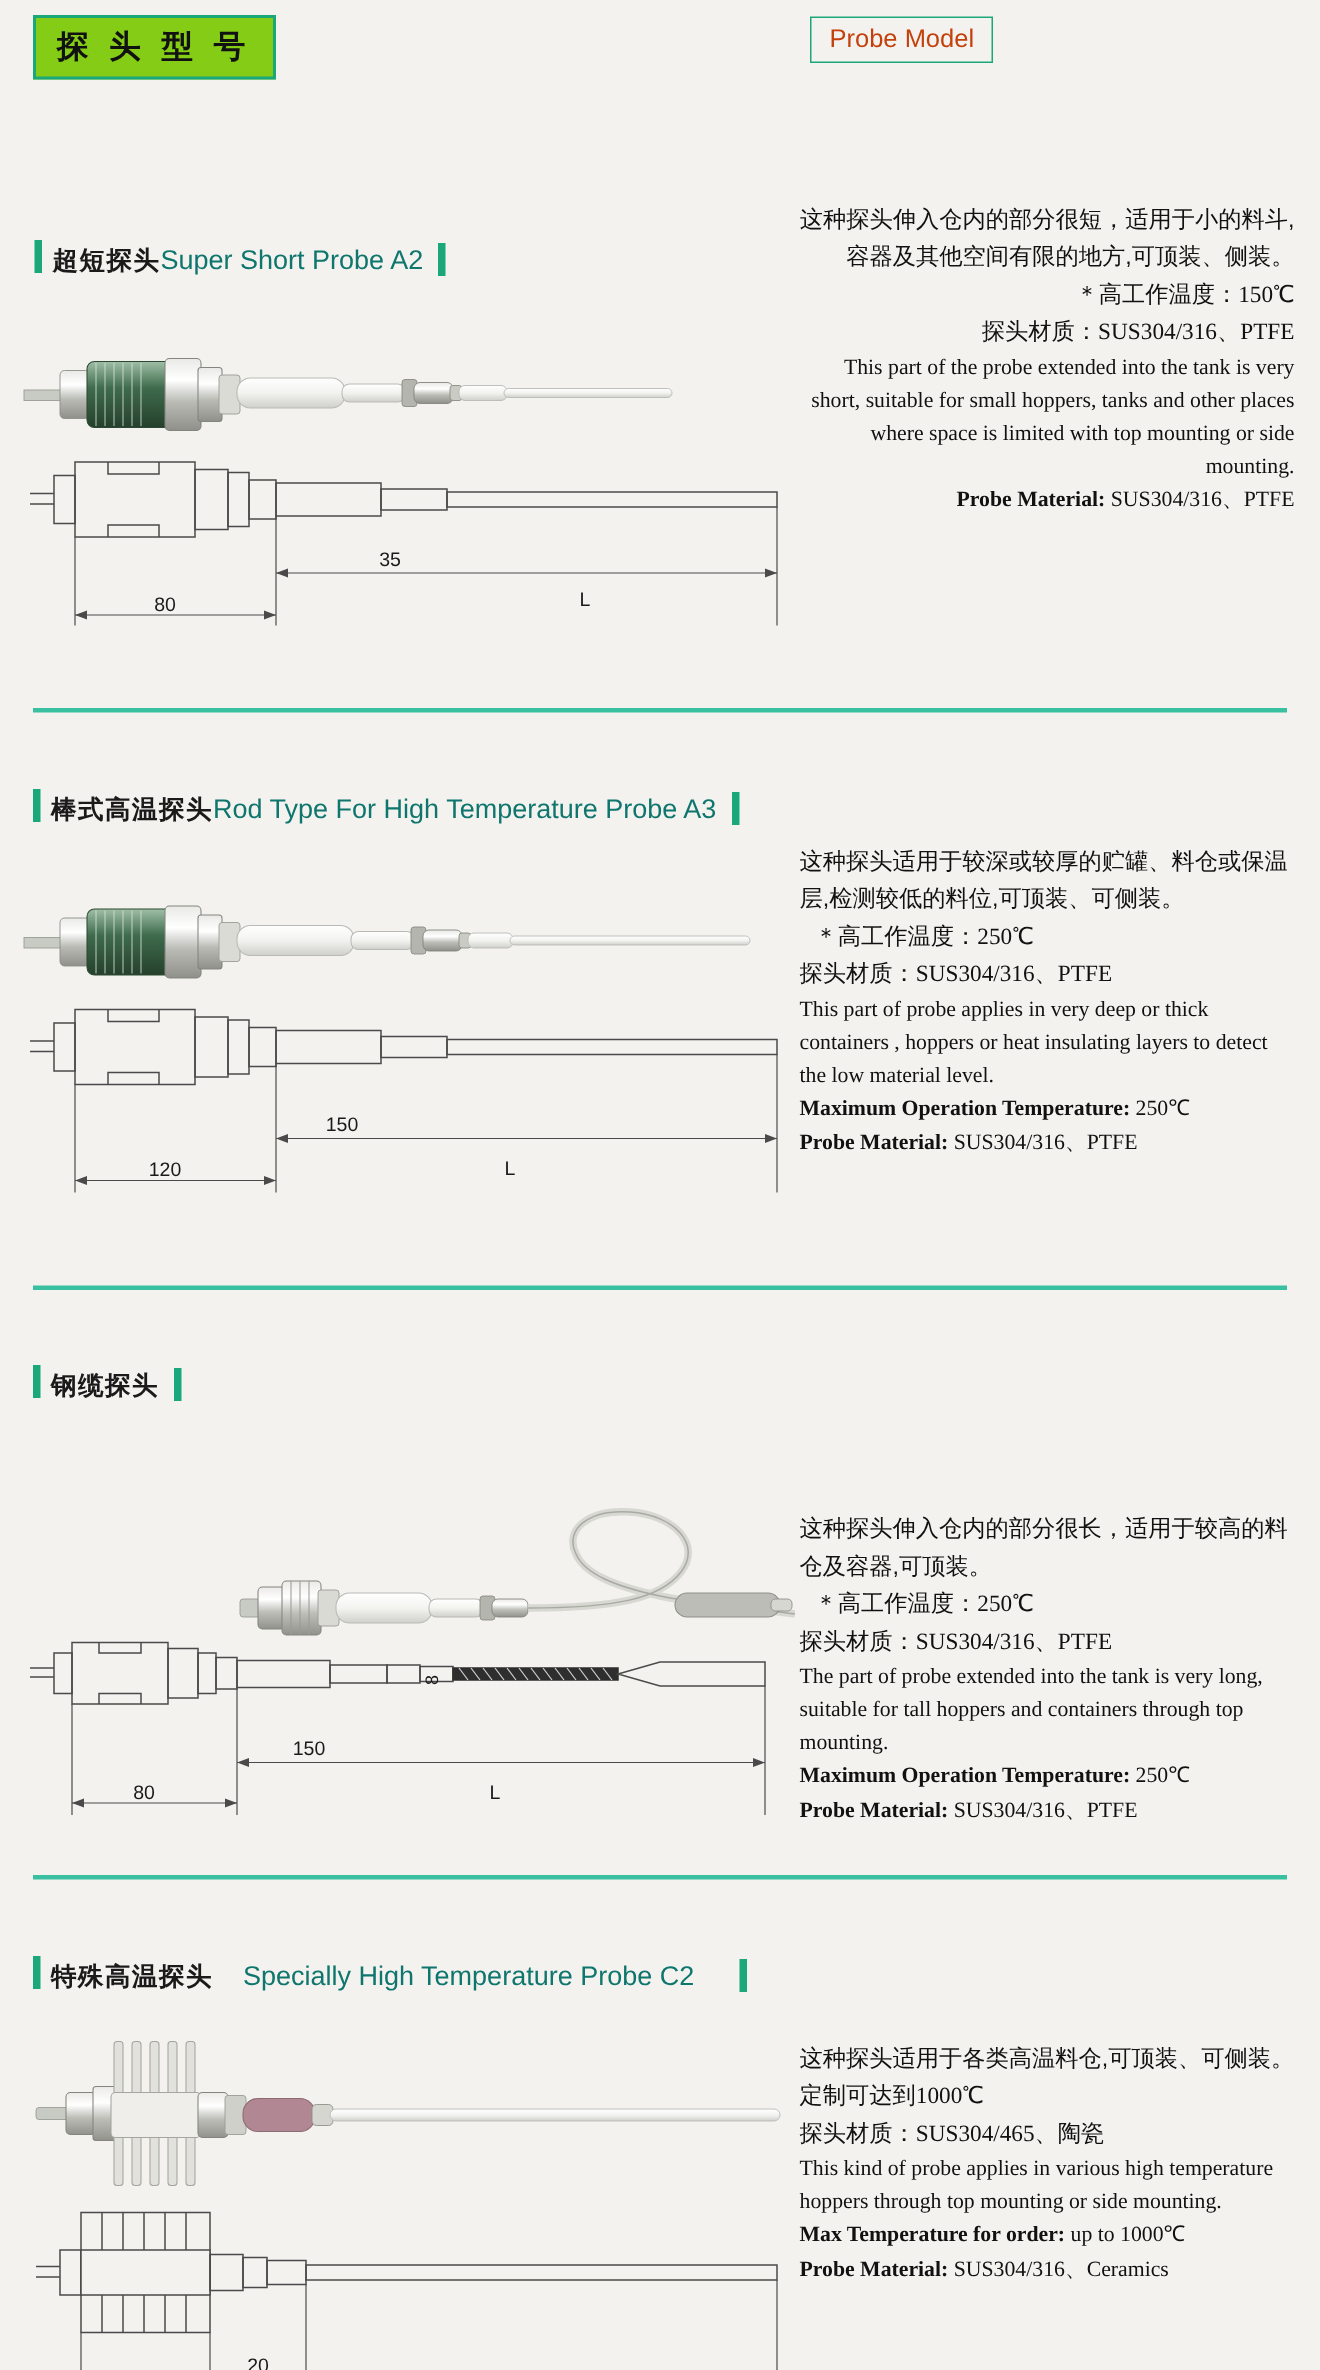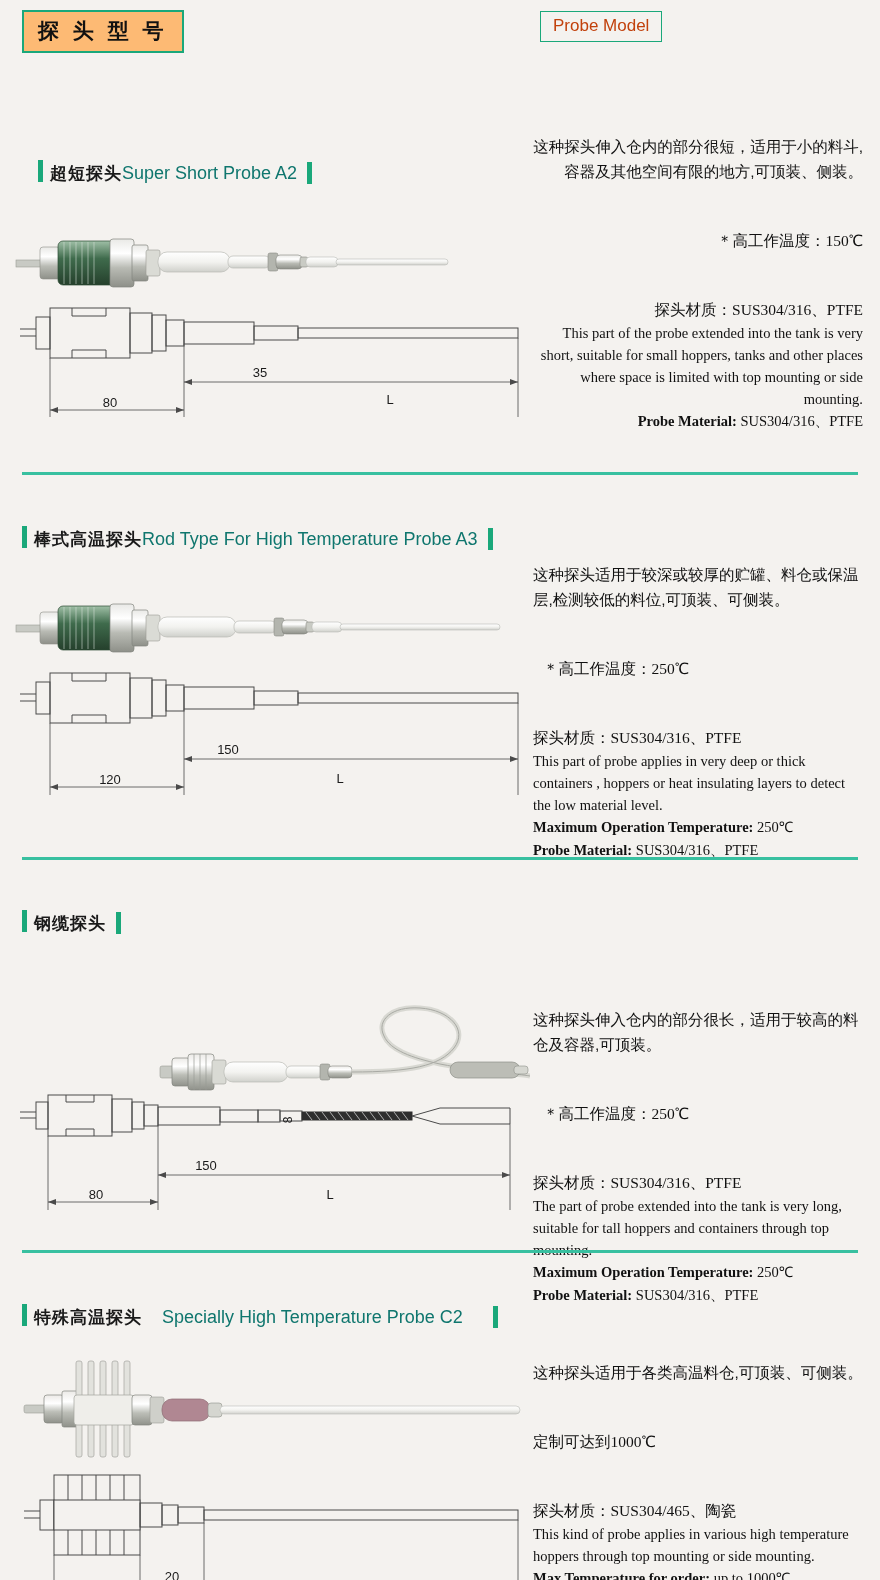--- a/index.html
+++ b/index.html
@@ -19,21 +19,21 @@
   
   .header {
     position: relative;
     height: 62px;
   }
   .header-cn-box {
     position: absolute;
     left: 22px; top: 10px;
     border: 2px solid #1aa87a;
     padding: 5px 14px 6px 14px;
-    background: #fdba74;
+    background: #84cc16;
   }
   .header-cn-box .inner {
     font-family: "Liberation Sans", sans-serif;
     font-size: 21px;
     font-weight: bold;
     color: #111;
     letter-spacing: 4px;
   }
   .header-cn-accent {
     position: absolute;
@@ -107,21 +107,20 @@
   }
   .desc .cn {
     font-family: "Liberation Sans", sans-serif;
     font-size: 15.5px;
     line-height: 25px;
   }
   .desc .spec {
     font-family: "Liberation Serif", serif;
     font-size: 15.5px;
     line-height: 25px;
-    margin-top: 44px;
   }
   .desc .en {
     font-family: "Liberation Serif", serif;
     font-size: 14.5px;
     line-height: 22px;
   }
   .desc .en-b {
     font-family: "Liberation Serif", serif;
     font-size: 14.5px;
     line-height: 23px;
@@ -142,21 +141,21 @@
     <div class="header-cn-accent"></div>
     <div class="header-cn-box">
       <div class="inner">探 头 型 号</div>
     </div>
     <div class="header-en-box">
       <div class="inner">Probe Model</div>
     </div>
   </div>
 
   <div class="section">
-    <div class="sec-title" style="position:absolute; left:16px; top:96px;">
+    <div class="sec-title" style="position:absolute; left:1px; top:96px;">
       <span class="bar-left"></span>
       <span class="cn">超短探头</span>
       <span class="en">Super Short Probe A2</span>
       <span class="bar-right"></span>
     </div>
 
     <div class="drawing" style="left:10px; top:150px;">
       <svg width="520" height="230" viewBox="0 0 520 230">
         <defs>
           <linearGradient id="metalA" x1="0" y1="0" x2="0" y2="1">

